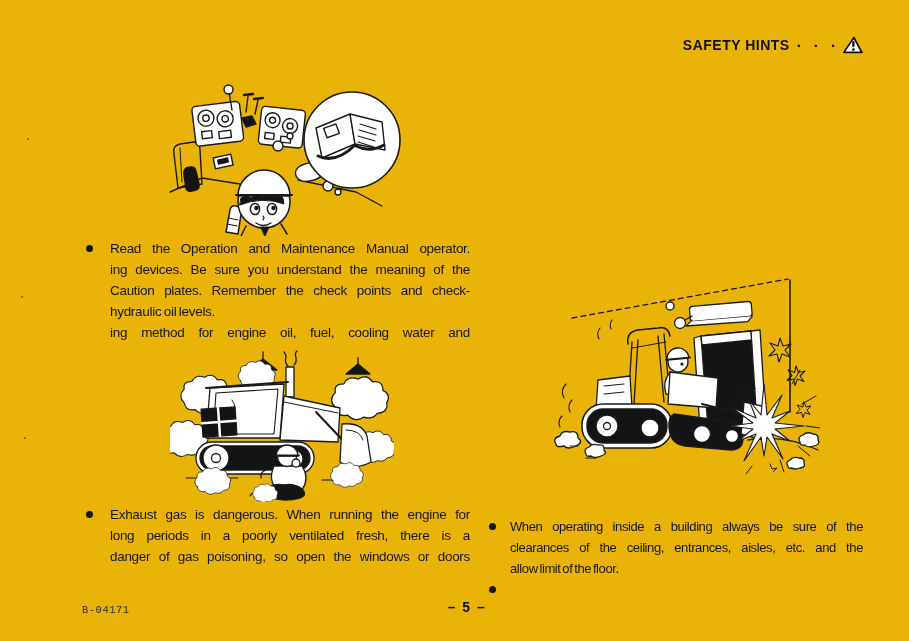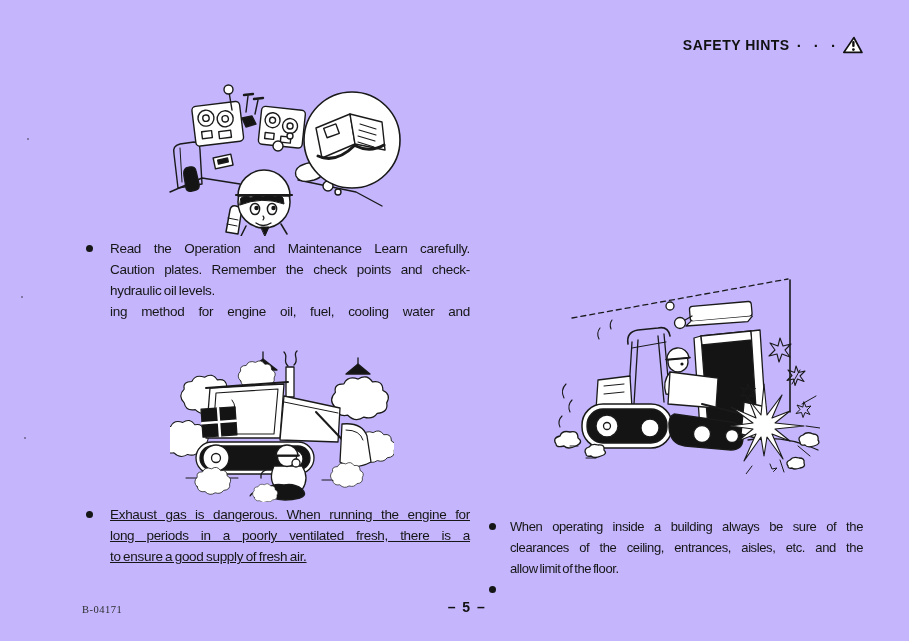--- a/index.html
+++ b/index.html
@@ -1,53 +1,53 @@
 <!DOCTYPE html>
 <html><head>
 <meta charset="utf-8">
 <style>
   html,body{margin:0;padding:0;background:#e8e8e8;}
   .page{
-    position:relative; width:909px; height:641px; background:#c4b5fd;
+    position:relative; width:909px; height:641px; background:#eab308;
     font-family:"Liberation Sans", sans-serif; color:#161616; overflow:hidden;
   }
   
   .hdr{
     position:absolute; top:36px; right:46px;
     display:flex; align-items:center;
     font-size:14px; font-weight:bold; letter-spacing:.5px; color:#111;
   }
   .hdr .dots{ font-weight:bold; font-size:15px; letter-spacing:4px; margin:0 3px 0 7px; }
   .hdr svg{ display:block; }
   
   .bullet-item{
     position:relative; font-size:13.5px; line-height:21px;
     letter-spacing:-0.3px; word-spacing:-1px; color:#161616;
   }
   .left-col-item{ position:absolute; width:386px; padding-left:26px; box-sizing:border-box; }
   #para-read{ left:84px; top:238px; }
-  #para-exhaust{ left:84px; top:504px;text-decoration:underline; }
+  #para-exhaust{ left:84px; top:504px; }
   .right-col{ position:absolute; left:487px; top:480px; width:376px;margin-top:36px; }
   .right-col .bullet-item{ padding-left:23px; box-sizing:border-box; font-size:13px; letter-spacing:-0.4px; word-spacing:-1.4px; }
   .bullet-dot{
     position:absolute; left:2px; top:7px; width:7px; height:7px;
     background:#161616; border-radius:50%;
   }
   .tline{ text-align:justify; text-align-last:justify; white-space:normal; }
   .tline-last{ text-align-last:left; }
   
   .illus{ position:absolute; }
   .illus svg{ display:block; width:100%; height:100%; }
   #illus-read{ left:168px; top:84px; width:240px; height:152px; }
   #illus-exhaust{ left:170px; top:350px; width:224px; height:152px; }
   #illus-building{ left:552px; top:276px; width:268px; height:198px; }
   
   .form-code{
     position:absolute; left:82px; top:604px;
-    font-family:Liberation Serif, serif; font-size:10.5px; letter-spacing:.5px; color:#2e2e2e;
+    font-family:Liberation Mono, monospace; font-size:10.5px; letter-spacing:.5px; color:#2e2e2e;
   }
   .page-num{
     position:absolute; left:467px; top:599px; transform:translateX(-50%);
     font-size:14px; letter-spacing:1.5px; color:#111; font-weight:bold;
   }
   
   .speck{ position:absolute; width:2px; height:2px; background:rgba(0,0,0,.45); border-radius:50%; }
 </style>
 </head>
 <body>
@@ -131,21 +131,22 @@
         <path d="M88,139 q7,5 15,0" fill="none" stroke-width="1.3"></path>
         <path d="M78,142 l-5,10 M113,140 l6,10" fill="none"></path>
         <path d="M93,143 l8,0 -4,9 Z" fill="#141414" stroke-width="1"></path>
       </g>
     </svg>
   </div>
 
   <div class="bullet-item left-col-item" id="para-read">
     <span class="bullet-dot"></span>
     <div>
-        <div class="tline">Read the Operation and Maintenance Learn carefully.</div>
+        <div class="tline">Read the Operation and Maintenance Manual operator.</div>
+        <div class="tline">ing devices. Be sure you understand the meaning of the</div>
         <div class="tline">Caution plates. Remember the check points and check-</div>
         <div class="tline tline-last">hydraulic oil levels.</div>
         <div class="tline">ing method for engine oil, fuel, cooling water and</div>
       </div>
   </div>
 
   <div class="illus" id="illus-exhaust" aria-label="Bulldozer running indoors under ceiling lamps, surrounded by exhaust smoke, with a collapsed worker">
     <svg viewBox="0 0 224 152">
       <defs>
         <path id="cl" d="M-28,8 Q-36,0 -28,-8 Q-30,-17 -19,-17 Q-15,-26 -4,-22 Q5,-28 11,-19 Q22,-21 22,-10 Q31,-6 26,3 Q28,13 16,14 Q11,21 2,18 Q-7,24 -15,16 Q-26,18 -28,8 Z"></path>
@@ -197,21 +198,21 @@
         <use href="#cl" transform="translate(96,144) scale(0.42)"></use>
       </g>
     </svg>
   </div>
 
   <div class="bullet-item left-col-item" id="para-exhaust">
     <span class="bullet-dot"></span>
     <div>
         <div class="tline">Exhaust gas is dangerous. When running the engine for</div>
         <div class="tline">long periods in a poorly ventilated fresh, there is a</div>
-        <div class="tline tline-last">to ensure a good supply of fresh air.</div>
+        <div class="tline">danger of gas poisoning, so open the windows or doors</div>
       </div>
   </div>
 
   <div class="illus" id="illus-building" aria-label="Bulldozer striking the door frame of a building entrance with impact sparks">
     <svg viewBox="0 0 268 198">
       <g stroke="#1a1a1a" stroke-width="1.3" fill="none" stroke-linecap="round" stroke-linejoin="round">
         <path d="M20,42 L236,3" stroke-dasharray="5,4"></path>
         <path d="M238,4 V136" stroke-width="1.6"></path>
         <path d="M196,164 Q232,158 266,174"></path>
         <g transform="rotate(-5 168 38)">

